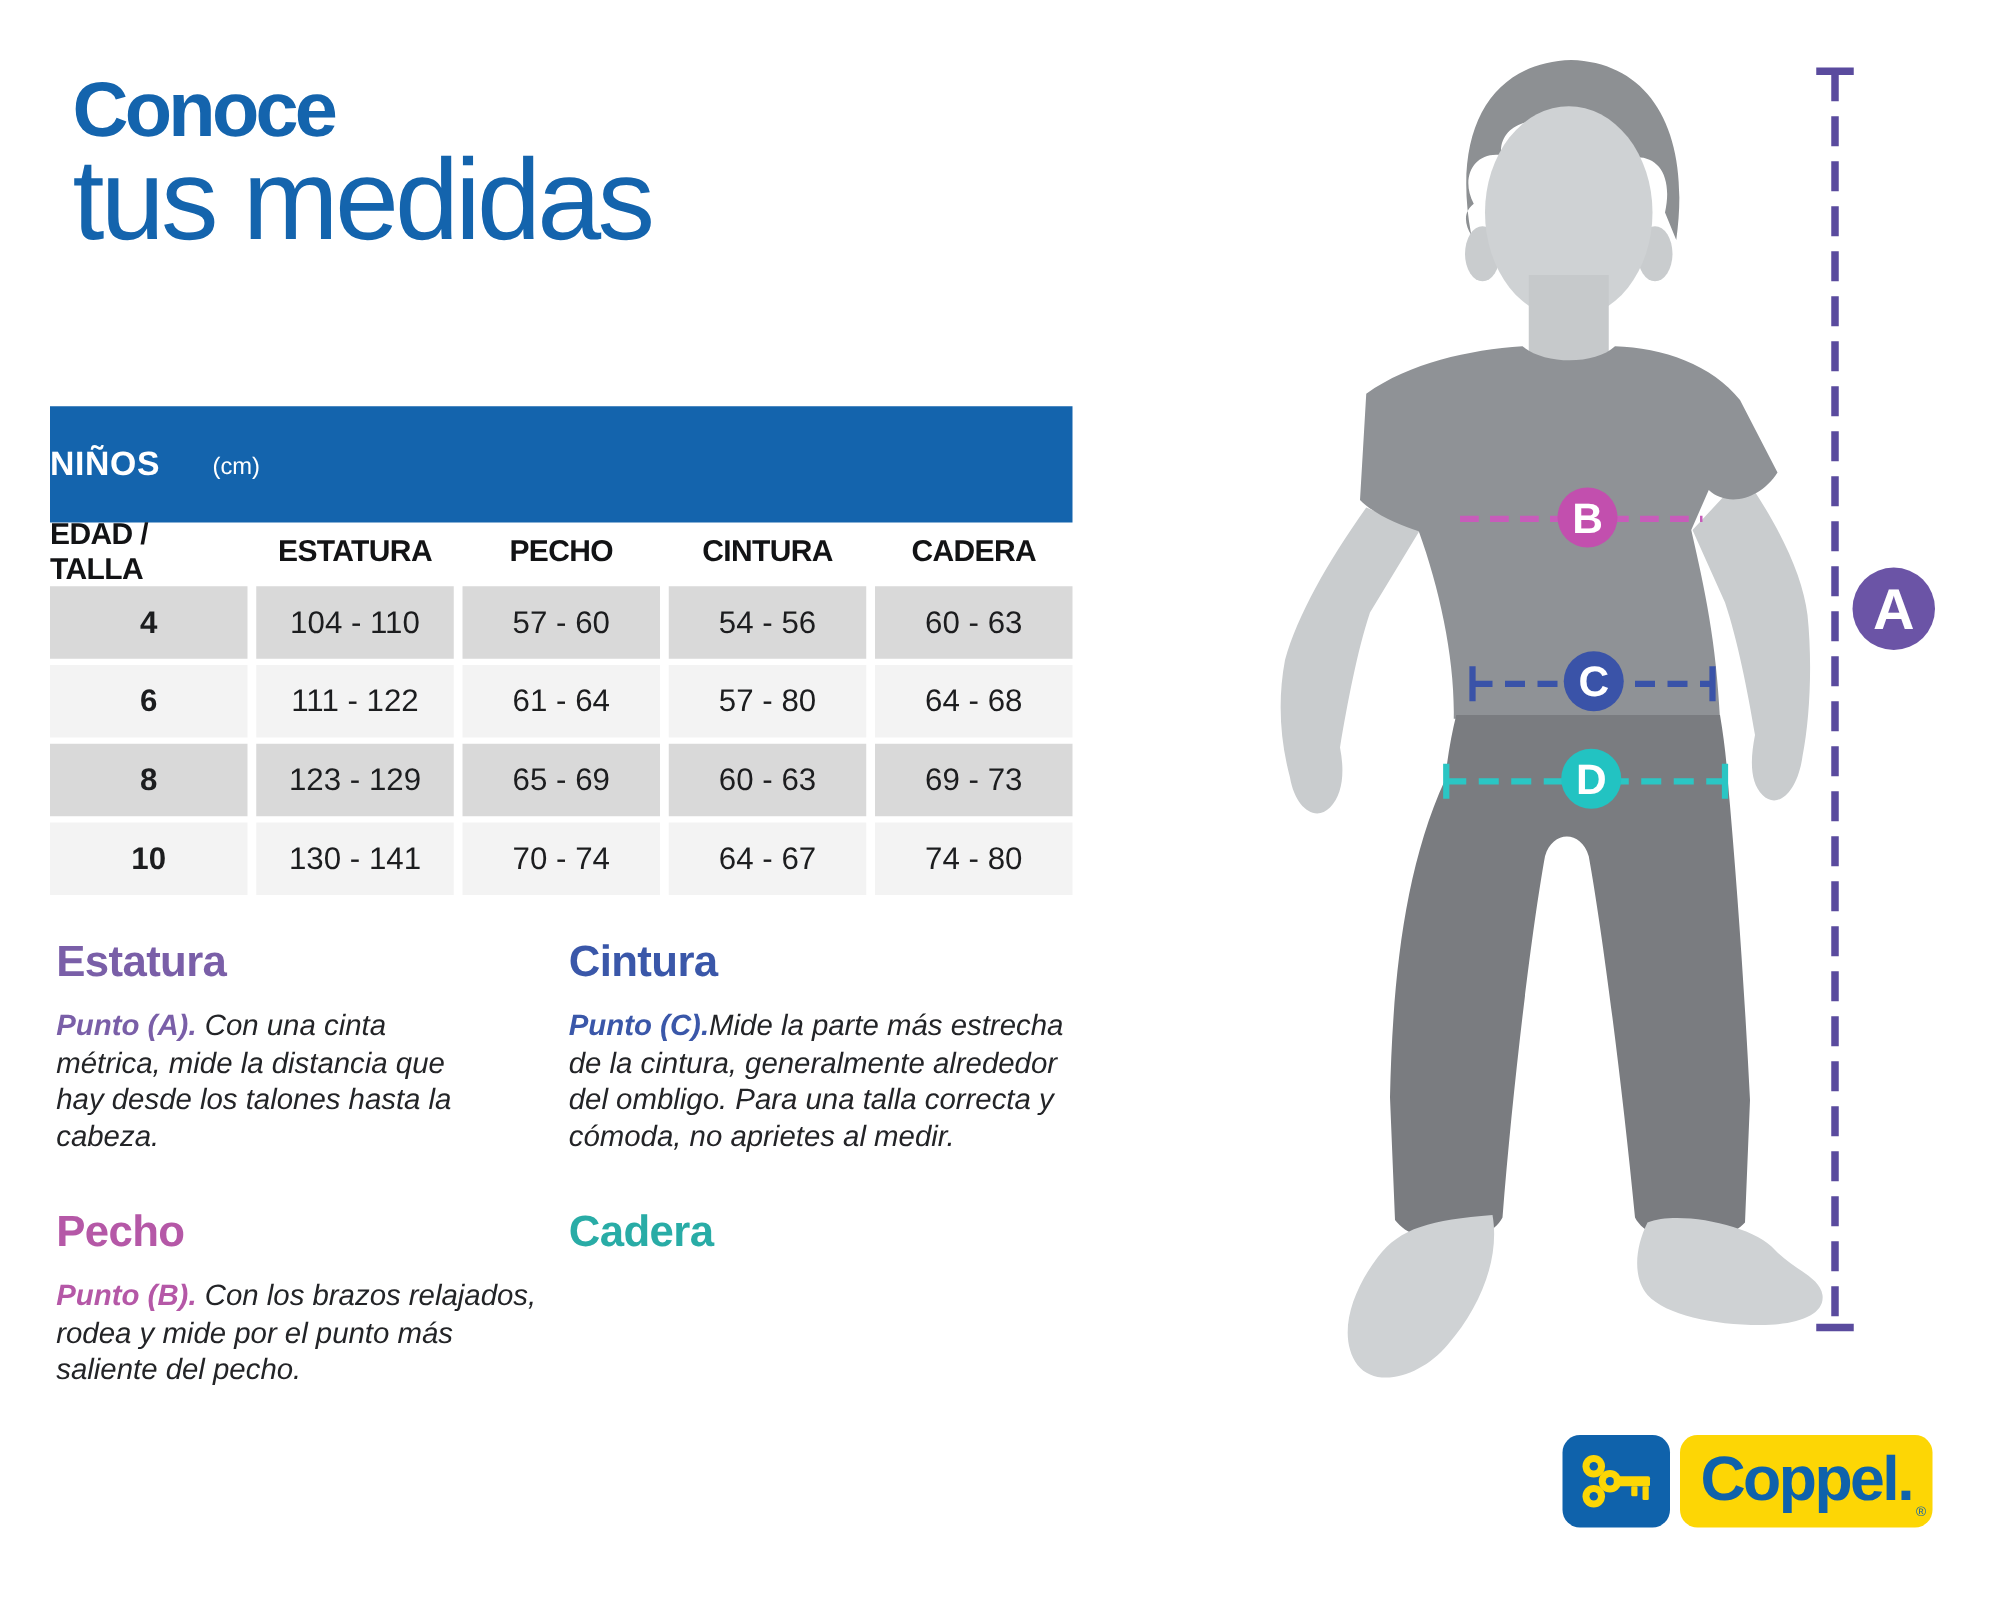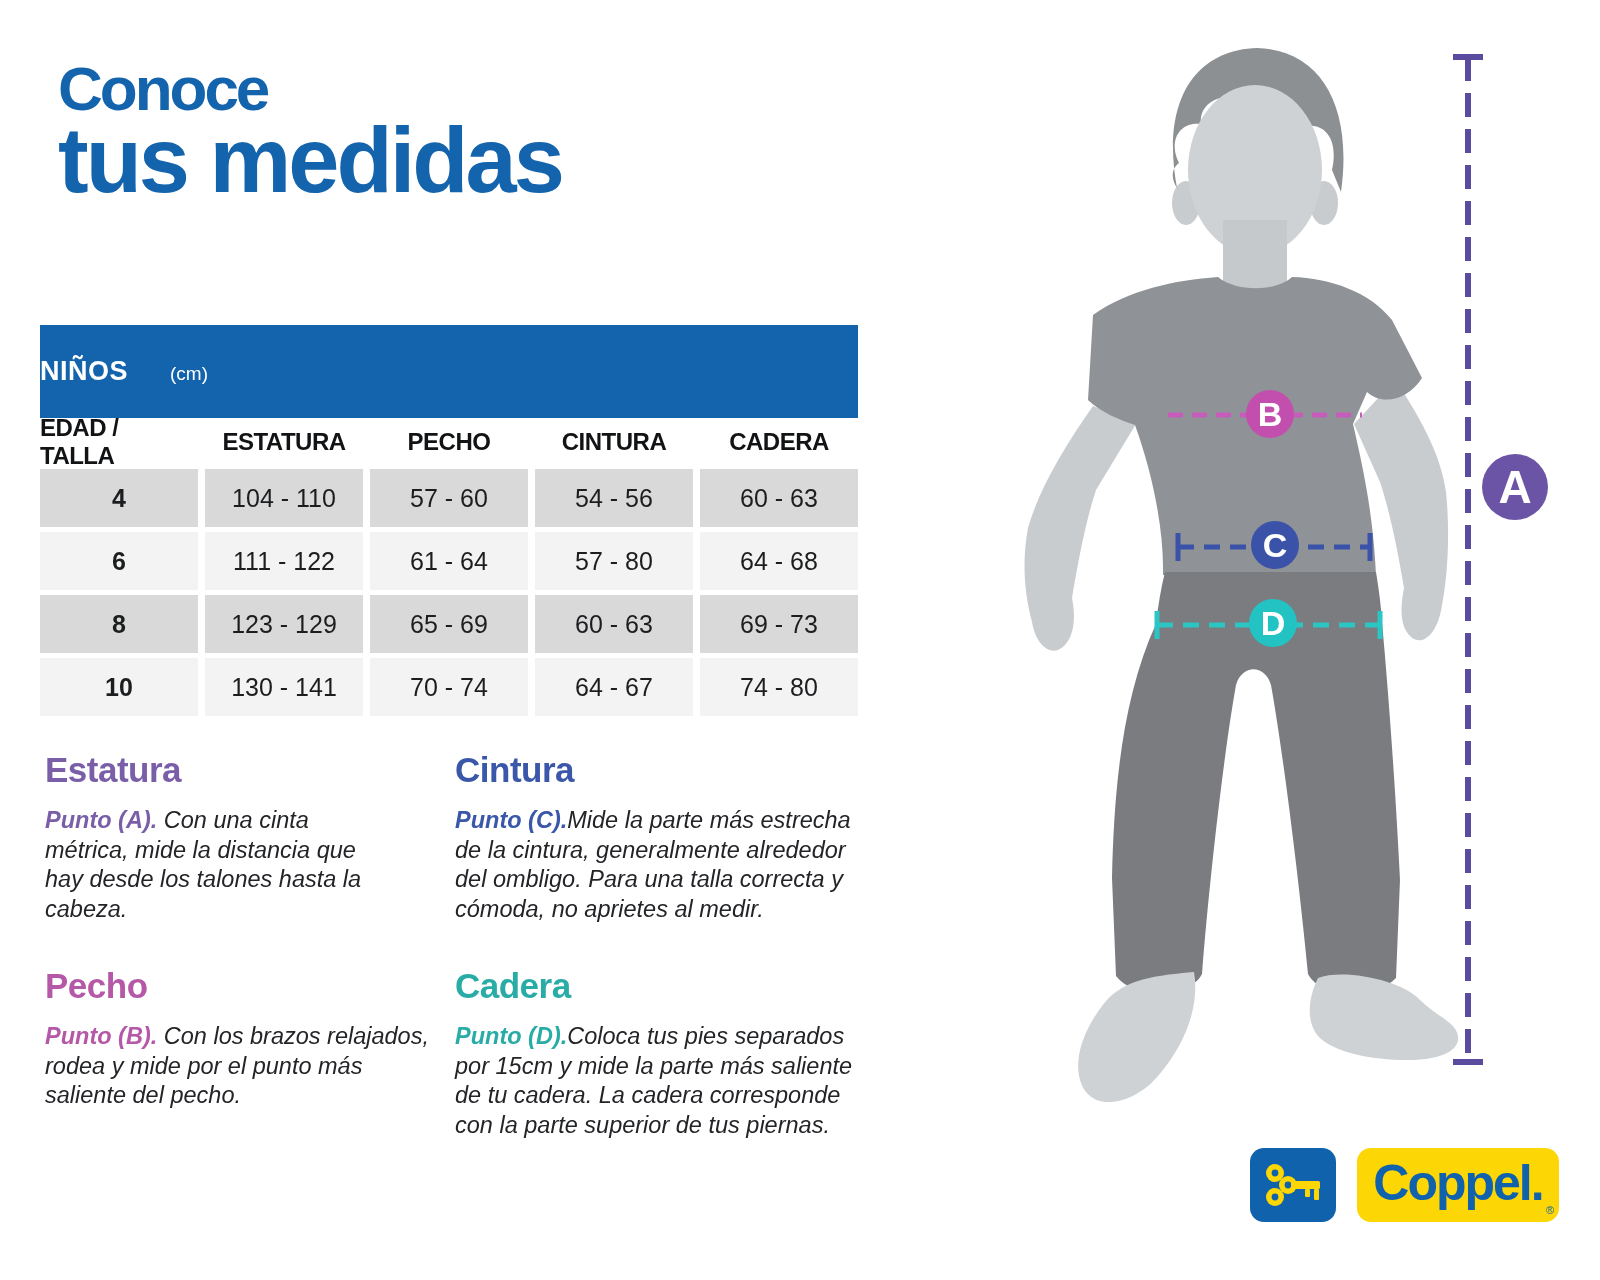--- a/index.html
+++ b/index.html
@@ -2,21 +2,21 @@
 <html><head>
 <meta charset="utf-8">
 <style>
   html,body{margin:0;padding:0;background:#ffffff;}
   .canvas{position:relative;width:1600px;height:1280px;background:#ffffff;overflow:hidden;
           font-family:"Liberation Sans", sans-serif;color:#1f2023;}
 
   
   .title{position:absolute;left:58px;top:58px;color:#1464ad;line-height:1.0;}
   .title .l1{font-size:62px;font-weight:700;letter-spacing:-3px;}
-  .title .l2{font-size:92px;font-weight:700;letter-spacing:-3px;margin-top:-6px;}
+  .title .l2{font-size:92px;font-weight:400;letter-spacing:-3px;margin-top:-6px;}
 
   
   .size-table{position:absolute;left:40px;top:325px;width:818px;}
   .table-bar{height:93px;background:#1464ad;display:flex;align-items:center;box-sizing:border-box;}
   .table-bar .group{color:#ffffff;font-size:27px;font-weight:700;letter-spacing:0.5px;}
   .table-bar .unit{color:#ffffff;font-size:19px;margin-left:42px;margin-top:4px;}
   .table-grid{display:grid;grid-template-columns:repeat(5,1fr);grid-template-rows:44px repeat(4,58px);
               column-gap:7px;row-gap:5px;margin-top:2px;}
   .th{display:flex;align-items:center;justify-content:center;font-weight:700;font-size:24px;color:#121315;letter-spacing:-0.5px;}
   .td{display:flex;align-items:center;justify-content:center;font-size:25px;color:#1c1d1f;}
@@ -39,21 +39,21 @@
   #sec-pecho h2,#sec-pecho .point{color:#b558a7;}
   #sec-cadera h2,#sec-cadera .point{color:#29aca6;}
 
   
   .figure-svg{position:absolute;left:980px;top:30px;width:600px;height:1075px;}
   .marker-letter{fill:#ffffff;font-family:"Liberation Sans", sans-serif;font-weight:600;text-anchor:middle;}
 
   
   .logo{position:absolute;left:1250px;top:1148px;display:flex;gap:8px;align-items:center;}
   .logo-key{width:86px;height:74px;background:#0f62ab;border-radius:14px;display:flex;align-items:center;justify-content:center;}
-  .logo-word{width:202px;height:74px;background:#fdd605;border-radius:14px;display:flex;align-items:center;justify-content:center;position:relative;margin-left:13px;}
+  .logo-word{width:202px;height:74px;background:#fdd605;border-radius:14px;display:flex;align-items:center;justify-content:center;position:relative;}
   .logo-word .brand{color:#0f62ab;font-size:50px;font-weight:700;letter-spacing:-2px;margin-top:-4px;}
   .logo-word .reg{position:absolute;right:5px;bottom:6px;font-size:11px;color:#0f62ab;font-weight:400;}
 </style>
 </head>
 <body>
 
 <div class="canvas">
 
   <div class="title">
     <div class="l1">Conoce</div>
@@ -116,24 +116,20 @@
 
   <div class="section" id="sec-pecho">
     <h2>Pecho</h2>
     <p><span class="point">Punto (B). </span><span class="body-text">Con los brazos relajados,
 rodea y mide por el punto más
 saliente del pecho.</span></p>
   </div>
 
   <div class="section" id="sec-cadera">
     <h2>Cadera</h2>
-    <p><span class="point">Punto (D).</span><span class="body-text">Coloca tus pies separados
-por 15cm y mide la parte más saliente
-de tu cadera. La cadera corresponde
-con la parte superior de tus piernas.</span></p>
   </div>
 
   <svg class="figure-svg" viewBox="0 0 600 1075">
 
     <path fill="#8d9093" d="M197,158 C181,72 214,20 277,18 C341,20 373,76 361,162
          L352,140 C359,108 344,91 321,97 C330,73 297,62 275,75
          C251,58 218,69 221,94 C199,91 188,112 199,133
          C190,140 192,150 197,158 Z"></path>
 
     <ellipse cx="206" cy="173" rx="14" ry="22" fill="#c9ccce"></ellipse>

